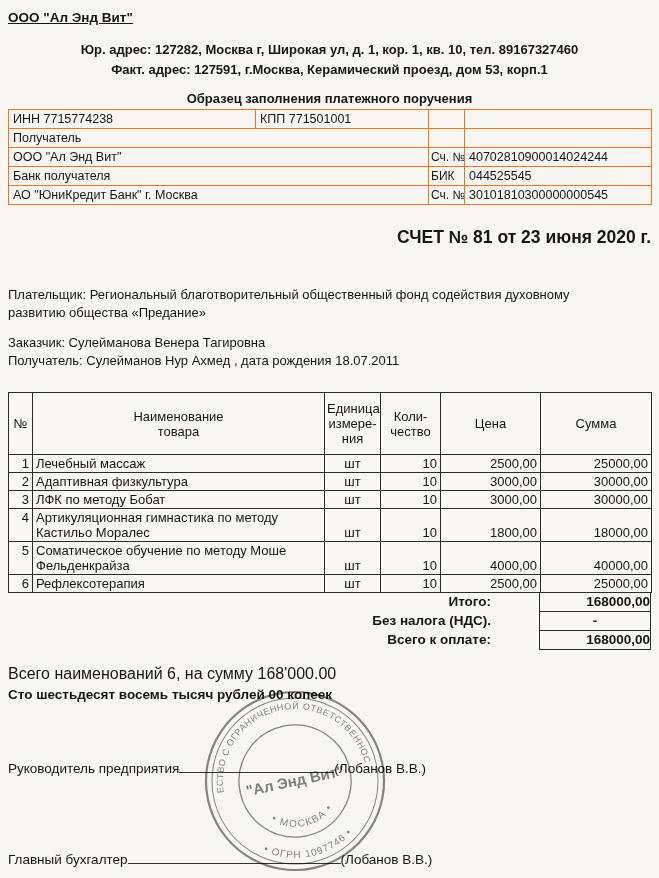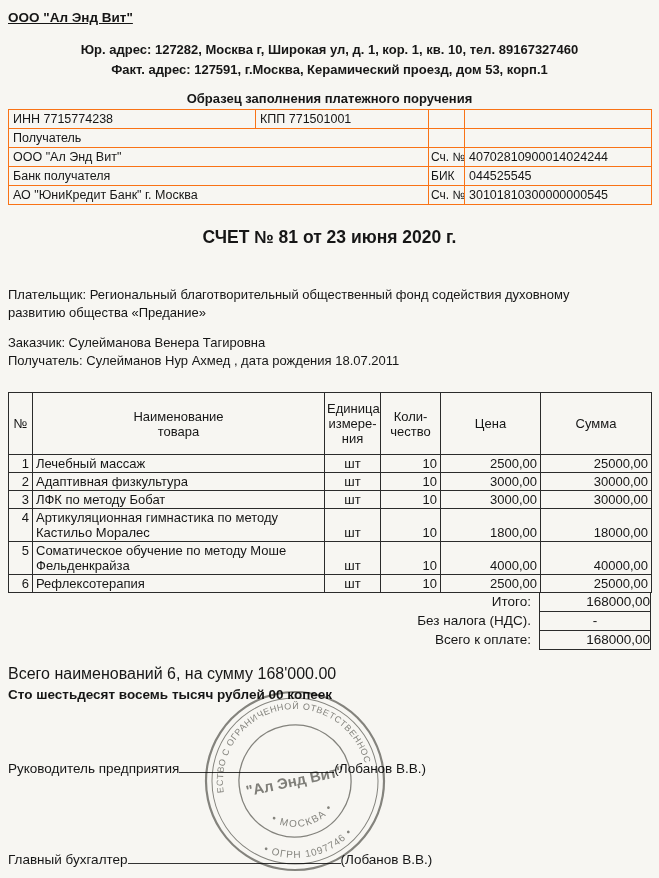--- a/index.html
+++ b/index.html
@@ -17,40 +17,40 @@
   .company-title { font-weight: bold; font-size: 13.5px; text-decoration: underline; margin-top: 2px; }
   .addresses { margin-top: 15px; text-align: center; }
   .addr { font-weight: bold; font-size: 13px; line-height: 20px; white-space: nowrap; }
   .sample-title { text-align: center; font-weight: bold; font-size: 13px; margin-top: 11px; margin-bottom: 3px; }
 
   table { border-collapse: collapse; table-layout: fixed; }
   .bank-table { width: 643px; font-size: 12.5px; }
   .bank-table td { border: 1px solid #f97316; padding: 1px 4px; height: 19px; overflow: hidden; white-space: nowrap; }
   .bank-table .lbl { padding: 1px 2px; font-size: 12px; }
 
-  .invoice-title { text-align: center; font-weight: bold; font-size: 17.5px; margin-top: 22px; }
+  .invoice-title { text-align: right; font-weight: bold; font-size: 17.5px; margin-top: 22px; }
 
   .parties { margin-top: 38px; font-size: 13px; line-height: 18px; }
   .parties div { white-space: nowrap; }
   .parties .gap { margin-top: 12px; }
 
   .items-table { width: 643px; font-size: 13px; margin-top: 22px; }
   .items-table th {
     border: 1px solid #2b2b2b; font-weight: normal; text-align: center;
     vertical-align: middle; white-space: pre-line; height: 62px; padding: 2px; font-size: 13px;
   }
   .items-table td { border: 1px solid #2b2b2b; padding: 1px 3px; height: 18px; }
   .c-num  { text-align: right; padding-right: 4px; vertical-align: top; }
   .c-name { text-align: left; vertical-align: top; }
   .c-unit { text-align: center; vertical-align: bottom; }
   .c-qty  { text-align: right; padding-right: 6px; vertical-align: bottom; }
   .c-price, .c-sum { text-align: right; padding-right: 3px; vertical-align: bottom; }
 
   .totals { width: 643px; }
-  .total-row { display: flex; height: 19px; line-height: 18px; font-weight: normal; font-size: 13.5px; }
+  .total-row { display: flex; height: 19px; line-height: 18px; font-weight: bold; font-size: 13.5px; gap: 40px; }
   .total-label { flex: 1; text-align: right; padding-right: 8px; }
   .total-value { width: 112px; border: 1px solid #2b2b2b; text-align: right; padding-right: 0; margin-top: -1px; }
   .total-value.center { text-align: center; padding-right: 0; }
 
   .summary { margin-top: 15px; font-size: 16px; }
   .amount-words { font-weight: bold; font-size: 13.5px; margin-top: 4px; }
 
   .sig-line { position: absolute; left: 8px; font-size: 13.5px; z-index: 1; white-space: nowrap; }
   .sig-director { top: 760px; }
   .sig-accountant { top: 851px; }

